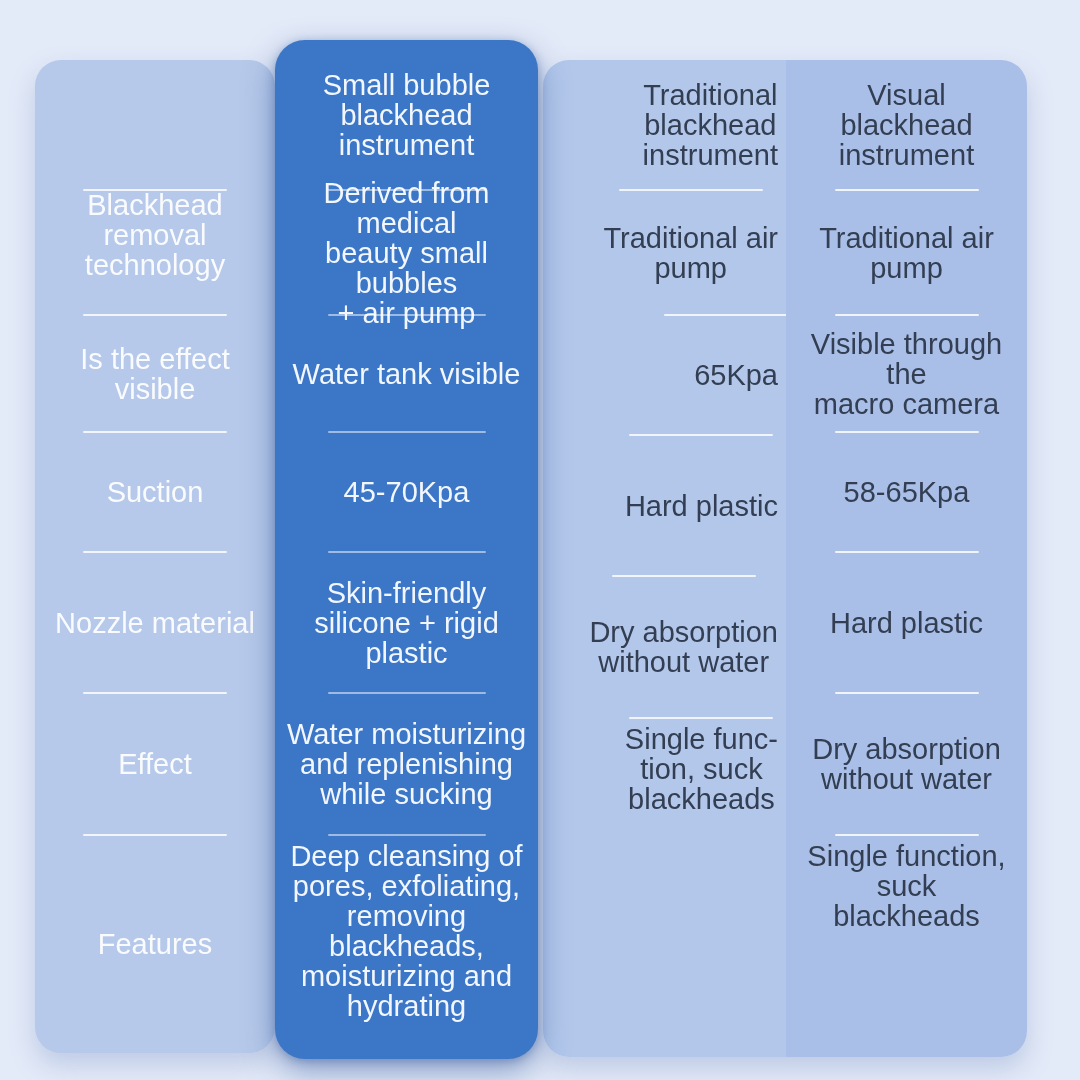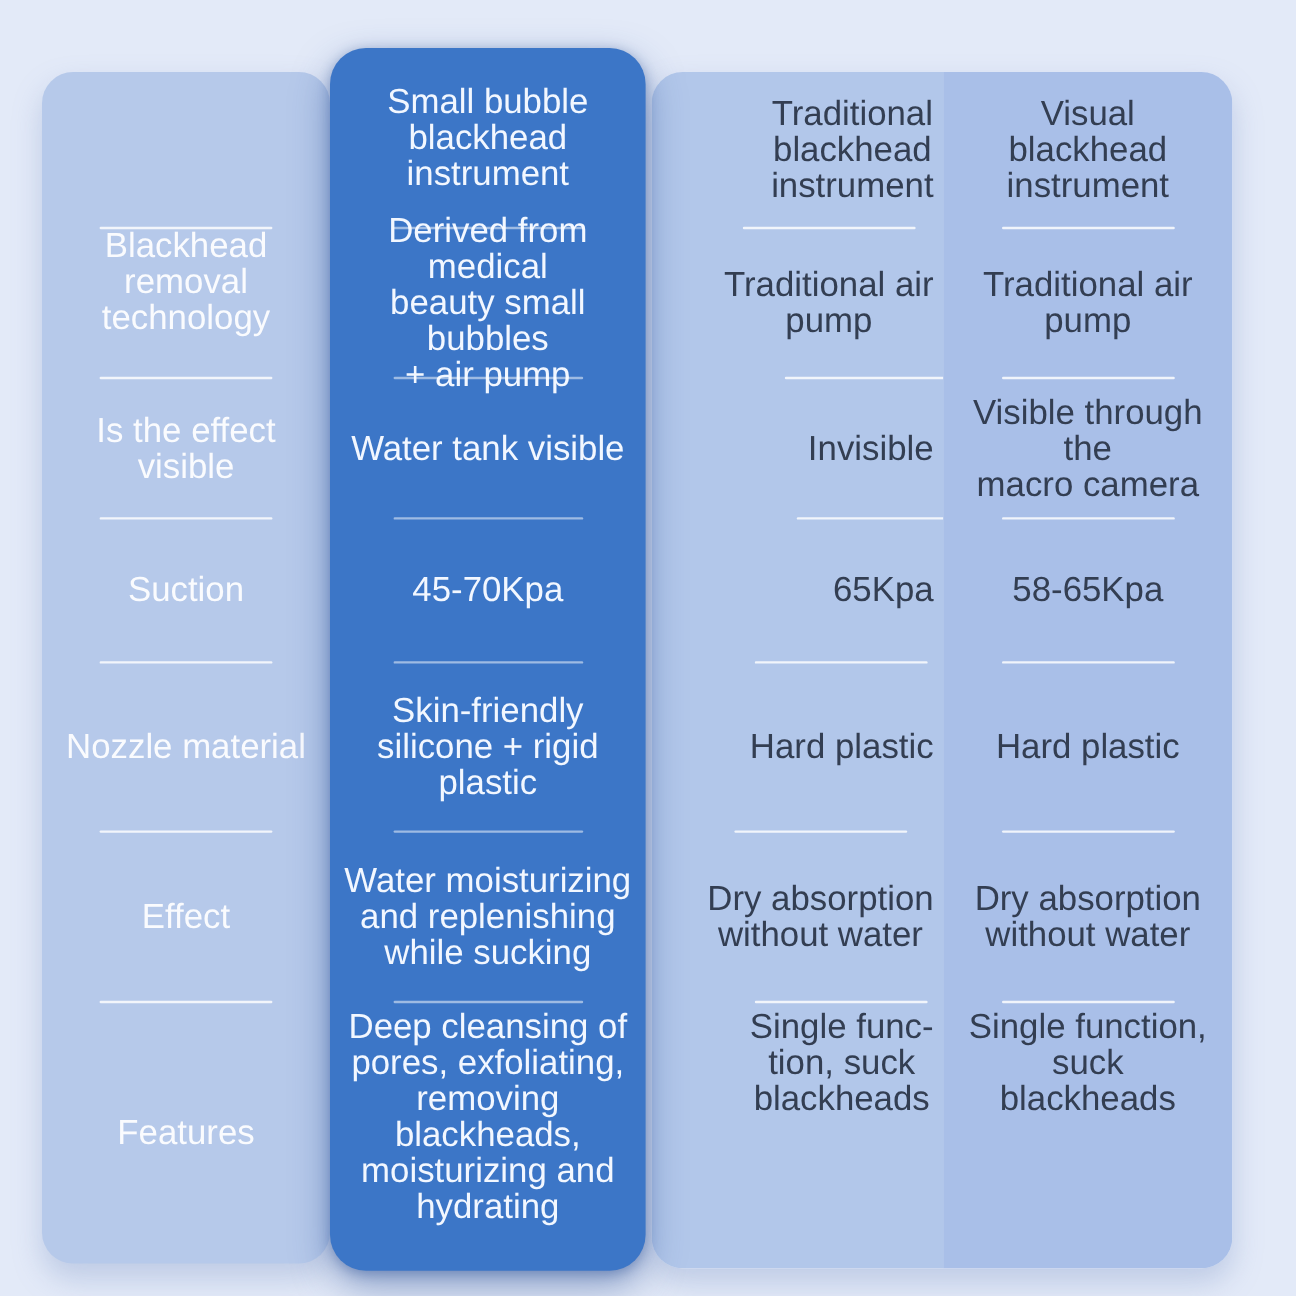--- a/index.html
+++ b/index.html
@@ -139,21 +139,20 @@
   </section>
 
   <div class="card-group">
 
     <section class="traditional">
       <div class="cell r0">Traditional
 blackhead
 instrument</div>
       <div class="cell r1 divided">Traditional air
 pump</div>
-      <div class="cell r2 divided">Invisible</div>
       <div class="cell r3 divided">65Kpa</div>
       <div class="cell r4 divided">Hard plastic</div>
       <div class="cell r5 divided">Dry absorption
 without water</div>
       <div class="cell r6 divided">Single func-
 tion, suck
 blackheads</div>
     </section>
 
     <section class="visual">

